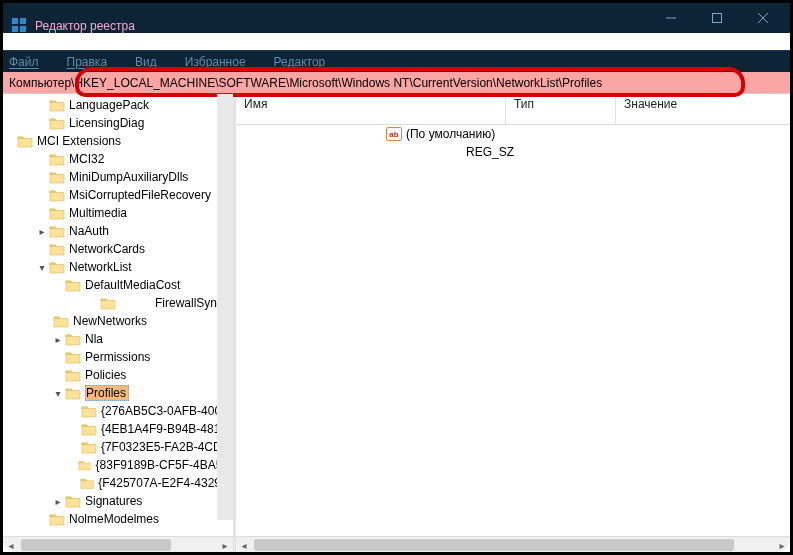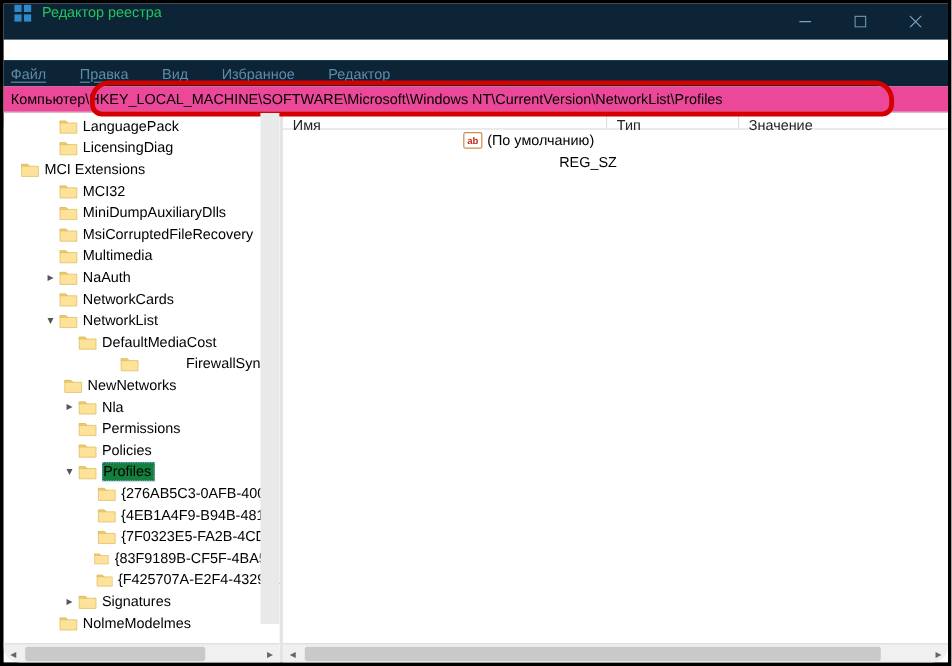--- a/index.html
+++ b/index.html
@@ -1,55 +1,55 @@
 <!DOCTYPE html>
 <html><head>
 <meta charset="utf-8">
 <style>
   * { box-sizing: border-box; }
   html, body { margin: 0; padding: 0; font-family: "Segoe UI", Arial, sans-serif; font-size: 12px; background: #f0f0f0; }
   .window { width: 793px; height: 555px; background: #fff; display: flex; flex-direction: column; border: 3px solid #000; }
 
   
-  .titlebar { height: 30px; background: #0c2435; color: #22c55e; display: flex; align-items: flex-start; padding: 0 4px 0 8px; }
+  .titlebar { height: 30px; background: #0c2435; color: #f9a8d4; display: flex; align-items: flex-end; padding: 0 4px 0 8px; }
   .app-icon { width: 16px; height: 16px; margin-right: 8px; display: inline-block; }
   .title-text { flex: 1; font-size: 12px; }
   .win-btns { display: flex; height: 100%; }
   .win-btn { width: 46px; height: 30px; display: flex; align-items: center; justify-content: center; color: #7aa6c4; }
   .win-btn svg { display: block; }
 
   
   .menubar { height: 22px; background: #0c2435; color: #5e8bad; display: flex; align-items: center; padding: 0 6px; border-top: 1px solid #173a53; margin-top: 17px; }
   .menubar span { margin-right: 14px; font-size: 12px; }
   .menubar .underline { text-decoration: underline; text-underline-offset: 2px; }
 
   
-  .addrbar { height: 22px; background: #ec4899; border-bottom: 1px solid #cfcfcf; display: flex; align-items: center; padding: 0 6px; position: relative; }
+  .addrbar { height: 22px; background: #fca5a5; border-bottom: 1px solid #cfcfcf; display: flex; align-items: center; padding: 0 6px; position: relative; }
   .addr-label { white-space: nowrap; }
   .addr-path { white-space: nowrap; }
   .hilite { position: absolute; left: 72px; right: 45px; top: -5px; height: 30px; border: 4px solid #d40000; border-radius: 16px 16px 10px 10px; pointer-events: none; }
 
   
   .main { flex: 1; display: flex; overflow: hidden; border-radius: 13px; }
   .tree-pane { width: 230px; background: #fff; display: flex; flex-direction: column; }
   .tree-scroll { flex: 1; overflow: hidden; position: relative; }
   .tree-scroll .vscrollbar-chunk { width: 16px; background: #e9e9e9; position: absolute; right: 0; top: 0; bottom: 16px; }
   .splitter { width: 3px; background: #e4e4e4; cursor: col-resize; }
   .list-pane { flex: 1; display: flex; flex-direction: column; background: #fff; }
 
   
   .tree { padding: 2px 0; }
   .node { display: flex; align-items: center; height: 18px; white-space: nowrap; }
   .twisty { width: 14px; text-align: center; color: #555; font-size: 10px; }
   .folder { width: 16px; height: 14px; margin-right: 4px; }
   .label { }
-  .sel { background: #15803d; border: 1px dotted #7aa3d4; padding-right: 2px; }
-
-  
-  .list-header { height: 14px; display: flex; border-bottom: 1px solid #dcdcdc; }
+  .sel { background: #fdba74; border: 1px dotted #7aa3d4; padding-right: 2px; }
+
+  
+  .list-header { height: 31px; display: flex; border-bottom: 1px solid #dcdcdc; }
   .col { padding: 3px 8px; border-right: 1px solid #e0e0e0; font-weight: normal; color: #222; }
   .col.name { width: 270px; }
   .col.type { width: 110px; }
   .col.val  { flex: 1; border-right: none; }
 
   .list-body { flex: 1; }
   .row { display: flex; align-items: center; height: 20px; flex-direction: column; }
   .cell { padding: 2px 8px; }
   .cell.name { width: 270px; display: flex; align-items: center; gap: 4px; }
   .cell.type { width: 110px; }

